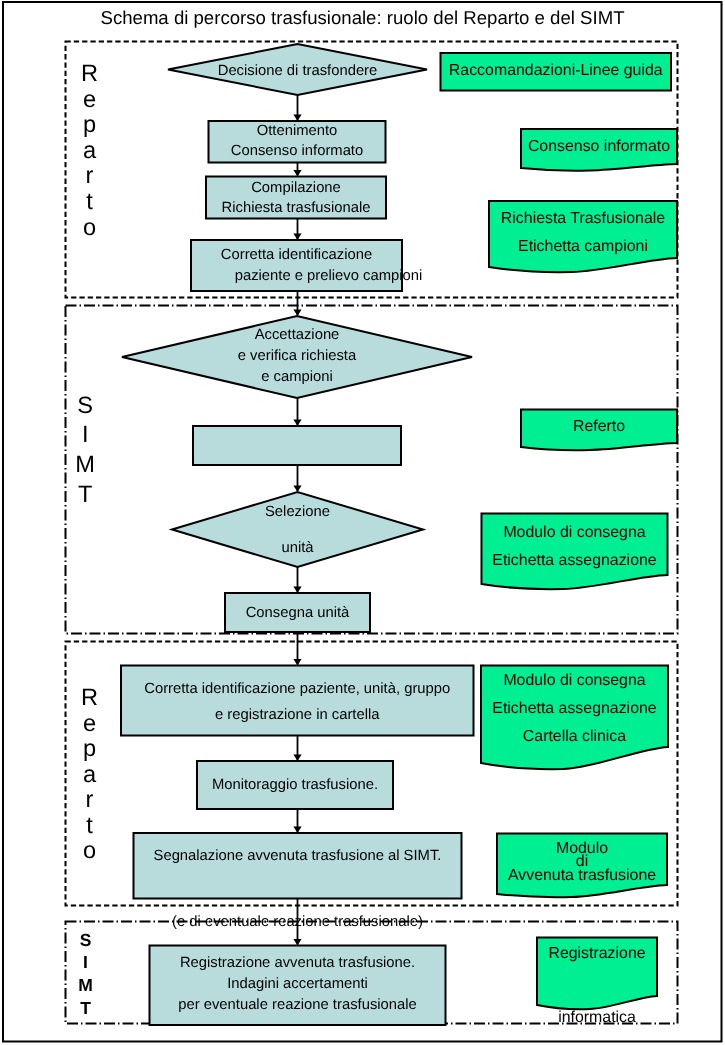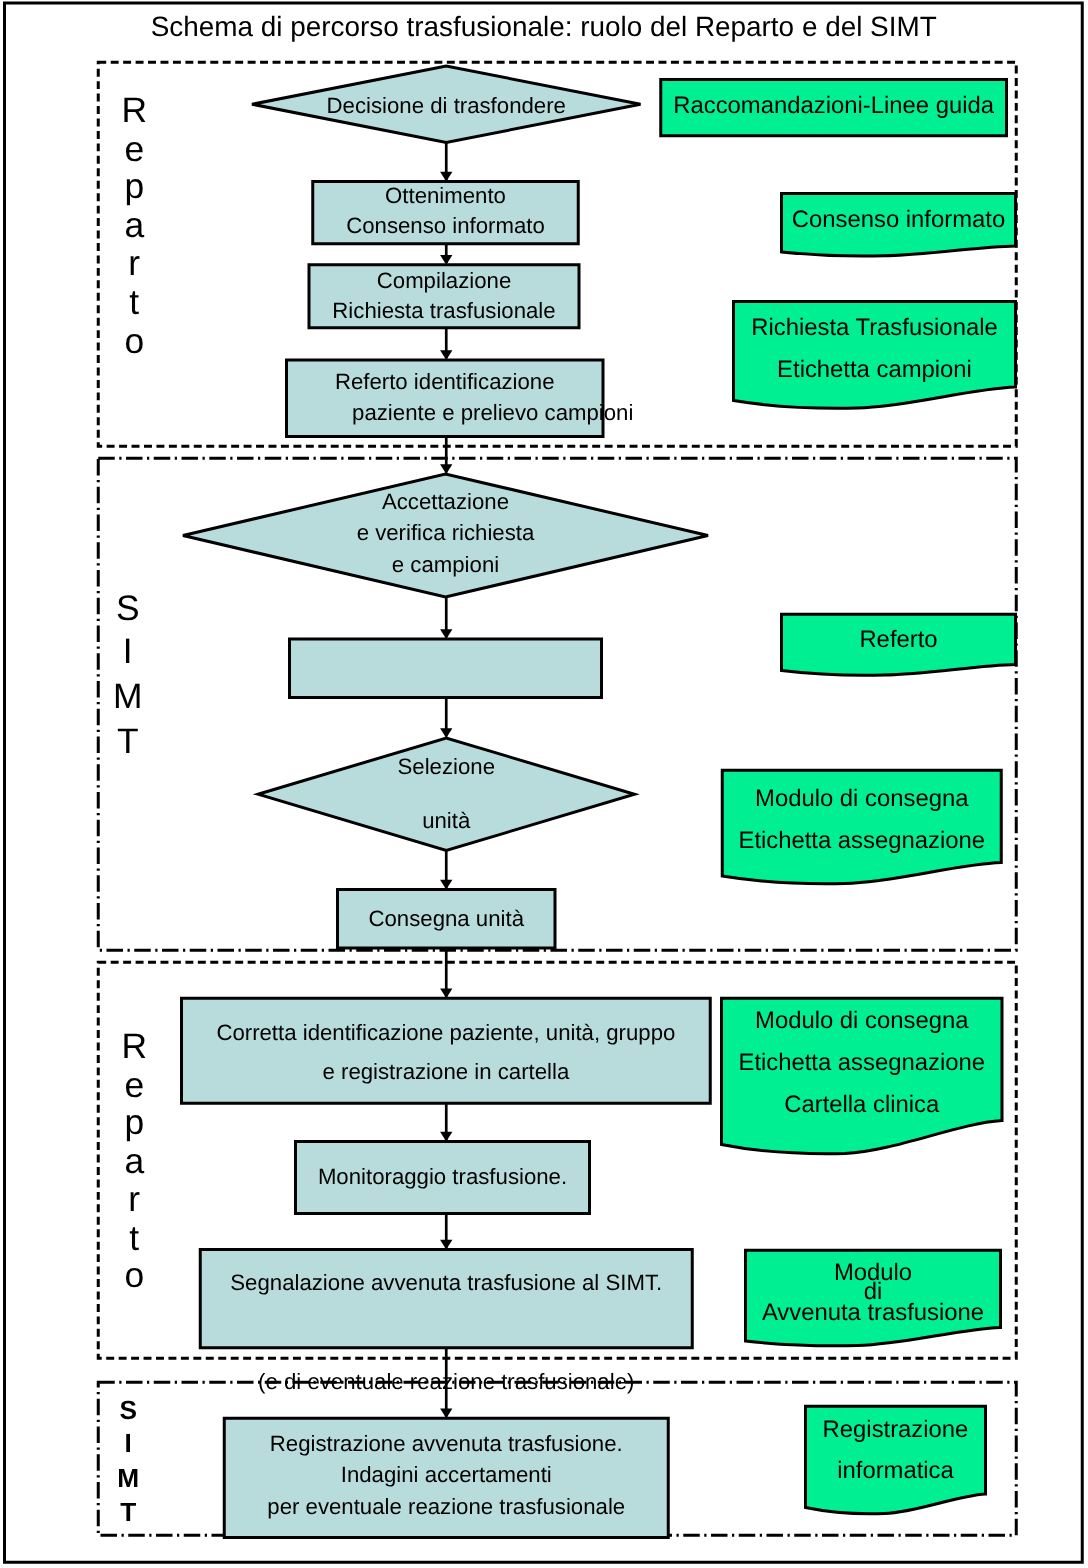--- a/index.html
+++ b/index.html
@@ -91,21 +91,21 @@
         <line x1="297.5" y1="898.5" x2="297.5" y2="944.5" stroke="#000000" stroke-width="1.8"></line>
         <path d="M 293.4 939 L 301.6 939 L 297.5 945.5 Z" fill="#000000"></path>
       </g>
     </svg>
 
 <div class="txt" style="left: 168px; top: 62px; width: 259px; font-size: 14.8px; line-height: 19px;">Decisione di trasfondere</div>
     <div class="txt" style="left: 208.5px; top: 120.5px; width: 177px; font-size: 14.8px; line-height: 20px;">Ottenimento</div>
     <div class="txt" style="left: 208.5px; top: 140.5px; width: 177px; font-size: 14.8px; line-height: 20px;">Consenso informato</div>
     <div class="txt" style="left: 206px; top: 178px; width: 180px; font-size: 14.8px; line-height: 20px;">Compilazione</div>
     <div class="txt" style="left: 206px; top: 198px; width: 180px; font-size: 14.8px; line-height: 20px;">Richiesta trasfusionale</div>
-    <div class="txt" style="left: 191px; top: 245px; width: 211px; font-size: 14.8px; line-height: 21px;">Referto identificazione</div>
+    <div class="txt" style="left: 191px; top: 245px; width: 211px; font-size: 14.8px; line-height: 21px;">Corretta identificazione</div>
     <div class="txt" style="left: 191px; top: 266px; width: 211px; font-size: 14.8px; line-height: 21px; padding-left: 32px;">paziente e prelievo campioni</div>
     <div class="txt" style="left: 122px; top: 325px; width: 350px; font-size: 14.8px; line-height: 21px;">Accettazione</div>
     <div class="txt" style="left: 122px; top: 367px; width: 350px; font-size: 14.8px; line-height: 21px;">e campioni</div>
     <div class="txt" style="left: 122px; top: 346px; width: 350px; font-size: 14.8px; line-height: 21px;">e verifica richiesta</div>
     <div class="txt" style="left: 172px; top: 503px; width: 251px; font-size: 14.8px; line-height: 18px;">Selezione</div>
     <div class="txt" style="left: 172px; top: 539px; width: 251px; font-size: 14.8px; line-height: 18px;">unità</div>
     <div class="txt" style="left: 225px; top: 603.5px; width: 145px; font-size: 14.8px; line-height: 19px;">Consegna unità</div>
     <div class="txt" style="left: 121px; top: 676px; width: 352.5px; font-size: 14.8px; line-height: 26px;">Corretta identificazione paziente, unità, gruppo</div>
     <div class="txt" style="left: 121px; top: 702px; width: 352.5px; font-size: 14.8px; line-height: 26px;">e registrazione in cartella</div>
     <div class="txt" style="left: 197px; top: 776px; width: 196px; font-size: 14.8px; line-height: 19px;">Monitoraggio trasfusione.</div>
@@ -121,21 +121,21 @@
     <div class="txt" style="left: 521px; top: 416.5px; width: 156px; font-size: 15.9px; line-height: 19px;">Referto</div>
     <div class="txt" style="left: 481.5px; top: 518.5px; width: 186px; font-size: 15.9px; line-height: 28px;">Modulo di consegna</div>
     <div class="txt" style="left: 481.5px; top: 546.5px; width: 186px; font-size: 15.9px; line-height: 28px;">Etichetta assegnazione</div>
     <div class="txt" style="left: 481px; top: 667px; width: 187px; font-size: 15.9px; line-height: 28px;">Modulo di consegna</div>
     <div class="txt" style="left: 481px; top: 695px; width: 187px; font-size: 15.9px; line-height: 28px;">Etichetta assegnazione</div>
     <div class="txt" style="left: 481px; top: 723px; width: 187px; font-size: 15.9px; line-height: 28px;">Cartella clinica</div>
     <div class="txt" style="left: 497px; top: 841.5px; width: 170px; font-size: 15.9px; line-height: 13.6px;">Modulo</div>
     <div class="txt" style="left: 497px; top: 855.1px; width: 170px; font-size: 15.9px; line-height: 13.6px;">di</div>
     <div class="txt" style="left: 497px; top: 868.7px; width: 170px; font-size: 15.9px; line-height: 13.6px;">Avvenuta trasfusione</div>
     <div class="txt" style="left: 537px; top: 943.5px; width: 120px; font-size: 15.9px; line-height: 19.5px;">Registrazione</div>
-    <div class="txt" style="left: 537px; top: 971px; width: 120px; font-size: 15.9px; line-height: 19.5px;">informatica</div>
+    <div class="txt" style="left: 537px; top: 1008px; width: 120px; font-size: 15.9px; line-height: 19.5px;">informatica</div>
     <div class="txt" style="left: 74.5px; top: 63px; width: 30px; font-size: 23.6px; line-height: 23.6px;">R</div>
     <div class="txt" style="left: 74.5px; top: 88.6px; width: 30px; font-size: 23.6px; line-height: 23.6px;">e</div>
     <div class="txt" style="left: 74.5px; top: 114.2px; width: 30px; font-size: 23.6px; line-height: 23.6px;">p</div>
     <div class="txt" style="left: 74.5px; top: 139.8px; width: 30px; font-size: 23.6px; line-height: 23.6px;">a</div>
     <div class="txt" style="left: 74.5px; top: 165.4px; width: 30px; font-size: 23.6px; line-height: 23.6px;">r</div>
     <div class="txt" style="left: 74.5px; top: 191px; width: 30px; font-size: 23.6px; line-height: 23.6px;">t</div>
     <div class="txt" style="left: 74.5px; top: 216.6px; width: 30px; font-size: 23.6px; line-height: 23.6px;">o</div>
     <div class="txt" style="left: 70.2px; top: 394.5px; width: 30px; font-size: 23.6px; line-height: 23.6px;">S</div>
     <div class="txt" style="left: 70.2px; top: 424.3px; width: 30px; font-size: 23.6px; line-height: 23.6px;">I</div>
     <div class="txt" style="left: 70.2px; top: 454.1px; width: 30px; font-size: 23.6px; line-height: 23.6px;">M</div>

